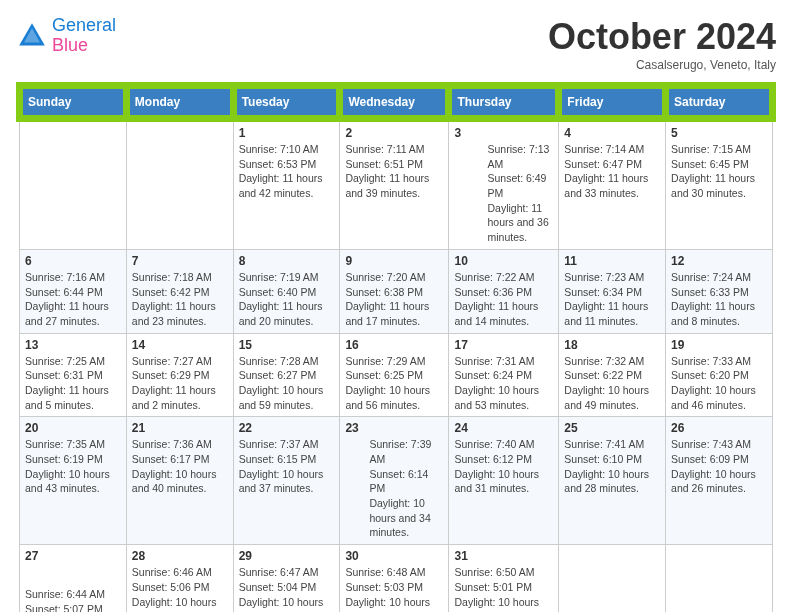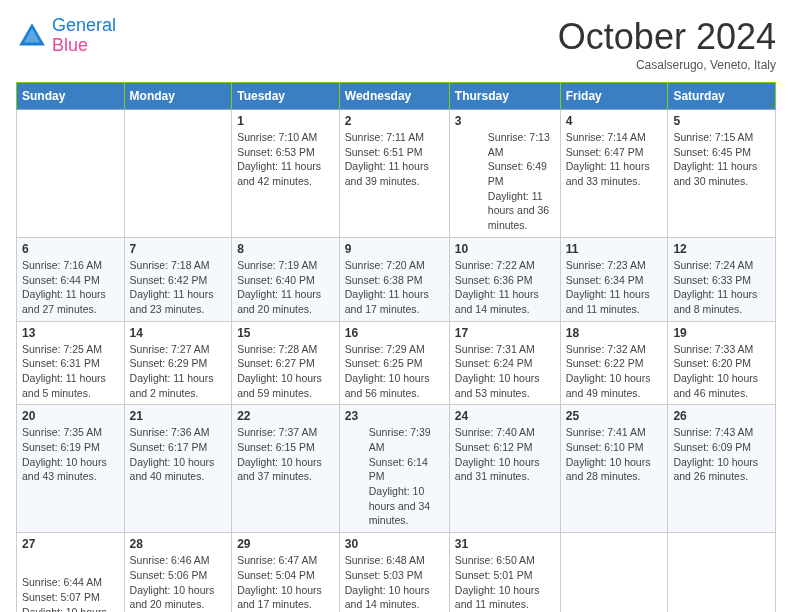--- a/index.html
+++ b/index.html
@@ -28,39 +28,39 @@
       line-height: 1.1;
     }
     .logo-text span { color: #1a7fd4; }
     .logo-icon {
       width: 32px;
       height: 32px;
     }
     .title-block { text-align: right; }
     .month-title {
       font-size: 36px;
-      font-weight: normal;
+      font-weight: bold;
       color: #333;
     }
     .location {
       font-size: 12px;
       color: #555;
     }
     table {
       width: 100%;
       border-collapse: collapse;
       font-size: 11px;
     }
     thead tr th {
       background-color: #3a7fc1;
       color: #fff;
       text-align: left;
       padding: 6px 5px;
       font-size: 12px;
-      border: 1px solid #84cc16;
+      border: 7px solid #84cc16;
     }
     tbody tr td {
       border: 1px solid #ccc;
       vertical-align: top;
       padding: 4px 5px;
       min-width: 100px;
       height: 80px;
       color: #333;
     }
     tbody tr:nth-child(even) td { background: #f5f8fc; }

